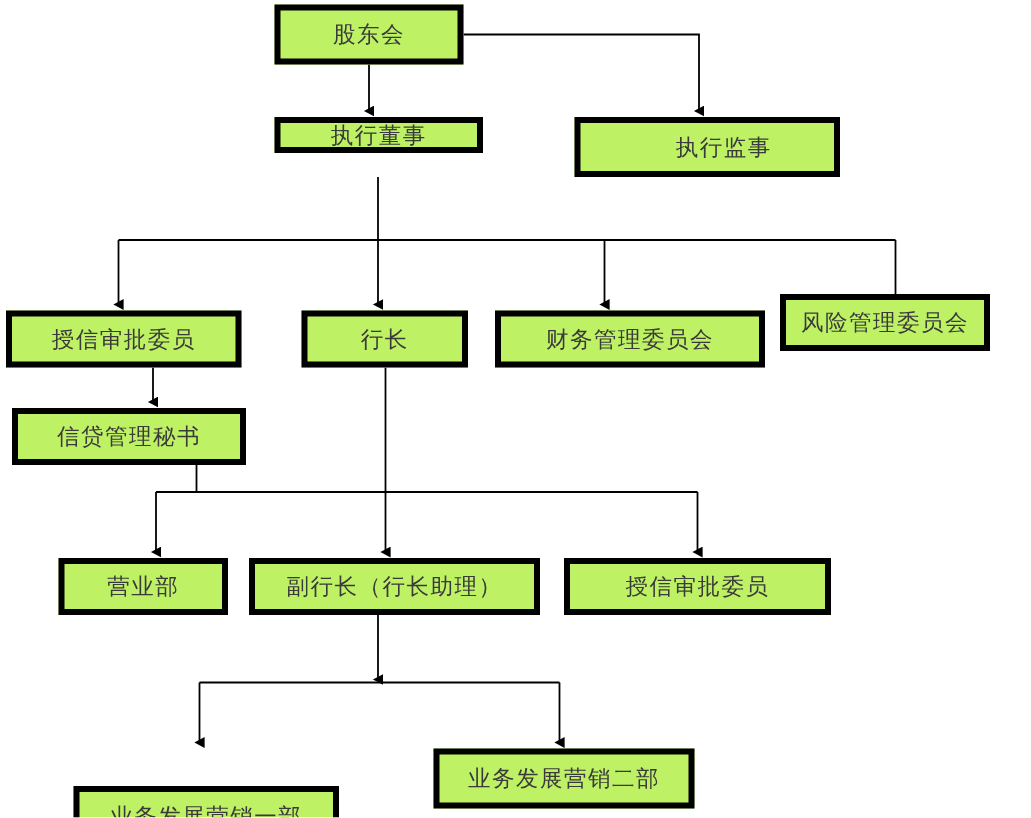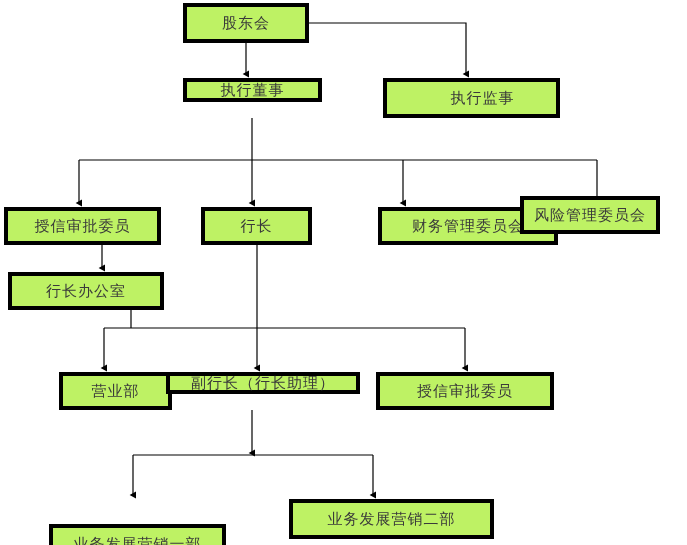--- a/index.html
+++ b/index.html
@@ -74,23 +74,23 @@
         <path d="M 373 455 L 373 495" fill="none" stroke="#000000" stroke-width="1.2" marker-end="url(#arrowhead)"></path>
       </g>
   </svg>
 
   <div id="nodes-group">
       <div class="node" style="left: 183px; top: 3px; width: 126px; height: 40px; border-color: rgb(0, 0, 0); color: rgb(58, 58, 58);">股东会</div>
       <div class="node" style="left: 183px; top: 78px; width: 139px; height: 24px; border-color: rgb(0, 0, 0); color: rgb(58, 58, 58);">执行董事</div>
       <div class="node" style="left: 383px; top: 78px; width: 177px; height: 40px; border-color: rgb(0, 0, 0); color: rgb(58, 58, 58); padding-left: 22px;">执行监事</div>
       <div class="node" style="left: 4px; top: 207px; width: 157px; height: 38px; border-color: rgb(0, 0, 0); color: rgb(58, 58, 58);">授信审批委员</div>
       <div class="node" style="left: 201px; top: 207px; width: 111px; height: 38px; border-color: rgb(0, 0, 0); color: rgb(58, 58, 58);">行长</div>
-      <div class="node" style="left: 330px; top: 207px; width: 180px; height: 38px; border-color: rgb(0, 0, 0); color: rgb(58, 58, 58); margin-left: 48px;">财务管理委员会</div>
+      <div class="node" style="left: 330px; top: 207px; width: 180px; height: 38px; border-color: rgb(0, 0, 0); color: rgb(58, 58, 58);">财务管理委员会</div>
       <div class="node" style="left: 520px; top: 196px; width: 140px; height: 38px; border-color: rgb(0, 0, 0); color: rgb(58, 58, 58);">风险管理委员会</div>
-      <div class="node" style="left: 8px; top: 272px; width: 156px; height: 38px; border-color: rgb(0, 0, 0); color: rgb(58, 58, 58);">行长办公室</div>
-      <div class="node" style="left: 39px; top: 372px; width: 113px; height: 38px; border-color: rgb(0, 0, 0); color: rgb(58, 58, 58); margin-left: 20px;">营业部</div>
-      <div class="node" style="left: 166px; top: 372px; width: 194px; height: 22px; border-color: rgb(0, 0, 0); color: rgb(58, 58, 58);">副行长（行长助理）</div>
+      <div class="node" style="left: 8px; top: 272px; width: 156px; height: 38px; border-color: rgb(0, 0, 0); color: rgb(58, 58, 58);">信贷管理秘书</div>
+      <div class="node" style="left: 39px; top: 372px; width: 113px; height: 38px; border-color: rgb(0, 0, 0); color: rgb(58, 58, 58);">营业部</div>
+      <div class="node" style="left: 166px; top: 372px; width: 194px; height: 38px; border-color: rgb(0, 0, 0); color: rgb(58, 58, 58);">副行长（行长助理）</div>
       <div class="node" style="left: 376px; top: 372px; width: 178px; height: 38px; border-color: rgb(0, 0, 0); color: rgb(58, 58, 58);">授信审批委员</div>
       <div class="node" style="left: 49px; top: 499px; width: 177px; height: 40px; border-color: rgb(0, 0, 0); color: rgb(58, 58, 58); margin-top: 25px;">业务发展营销一部</div>
-      <div class="node" style="left: 289px; top: 499px; width: 205px; height: 40px; border-color: rgb(0, 0, 0); color: rgb(58, 58, 58);">业务发展营销二部</div>
+      <div class="node" style="left: 289px; top: 499px; width: 174px; height: 40px; border-color: rgb(0, 0, 0); color: rgb(58, 58, 58);">业务发展营销二部</div>
     </div>
 
 </div>
 
 </body></html>

